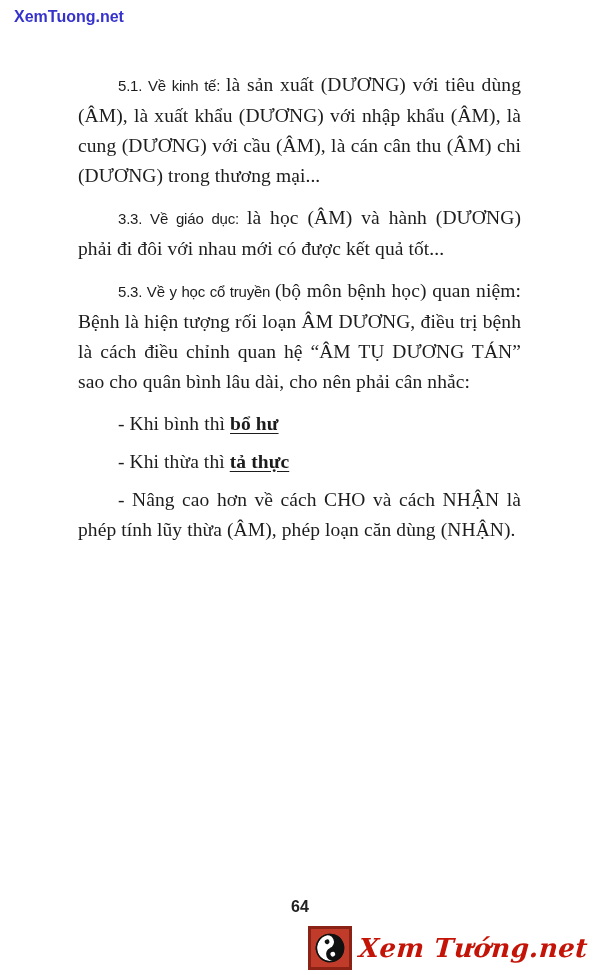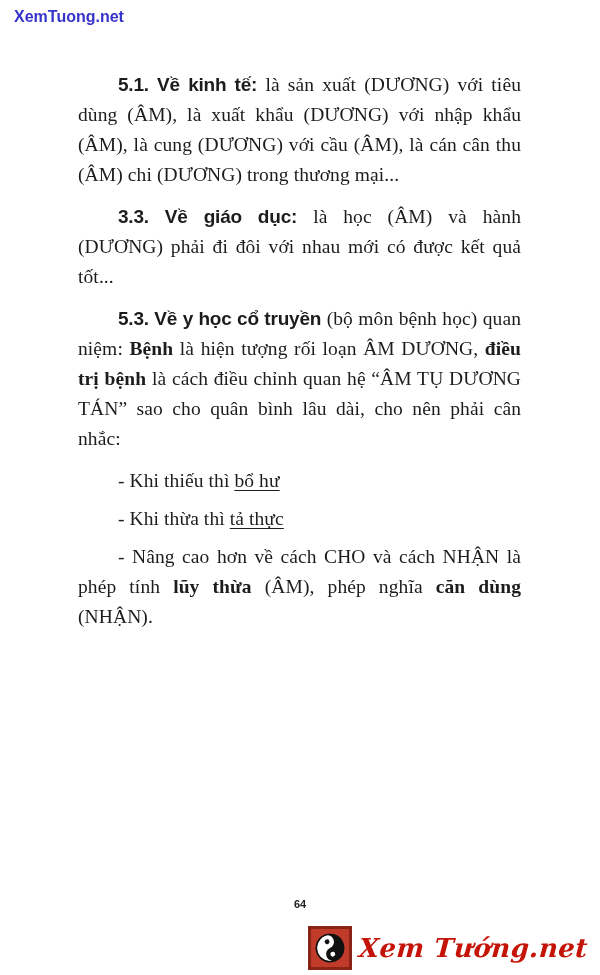--- a/index.html
+++ b/index.html
@@ -36,35 +36,35 @@
     text-align: justify;
     text-indent: 40px;
     letter-spacing: 0.1px;
   }
   .para.list {
     text-align: left;
     margin: 0 0 8px 0;
   }
   .seg-heading {
     font-family: "Liberation Sans", sans-serif;
-    font-weight: 700;
-    font-size: 19px;
+    font-weight: 400;
+    font-size: 15px;
     letter-spacing: -0.2px;
   }
-  .seg-bold { font-weight: 700; }
-  .seg-boldunderline { font-weight: 400; text-decoration: underline; text-underline-offset: 3px; }
+  .seg-bold { font-weight: 400; }
+  .seg-boldunderline { font-weight: 700; text-decoration: underline; text-underline-offset: 3px; }
   .pagenum {
     position: absolute;
     left: 0;
     right: 0;
     top: 898px;
     text-align: center;
     font-family: "Liberation Sans", sans-serif;
     font-weight: 700;
-    font-size: 11px;
+    font-size: 16px;
     color: #222;
   }
   .logo {
     position: absolute;
     right: 12px;
     bottom: 5px;
     display: flex;
     align-items: center;
     gap: 7px;
     cursor: pointer;
@@ -93,23 +93,23 @@
 <body>
 
 <div class="page">
 
   <a class="watermark">XemTuong.net</a>
 
   <main class="content">
       <p class="para body"><span class="seg-heading">5.1. Về kinh tế: </span><span class="seg-normal">là sản xuất (DƯƠNG) với tiêu dùng (ÂM), là xuất khẩu (DƯƠNG) với nhập khẩu (ÂM), là cung (DƯƠNG) với cầu (ÂM), là cán cân thu (ÂM) chi (DƯƠNG) trong thương mại...</span></p>
       <p class="para body"><span class="seg-heading">3.3. Về giáo dục: </span><span class="seg-normal">là học (ÂM) và hành (DƯƠNG) phải đi đôi với nhau mới có được kết quả tốt...</span></p>
       <p class="para body"><span class="seg-heading">5.3. Về y học cổ truyền </span><span class="seg-normal">(bộ môn bệnh học) quan niệm: </span><span class="seg-bold">Bệnh</span><span class="seg-normal"> là hiện tượng rối loạn ÂM DƯƠNG, </span><span class="seg-bold">điều trị bệnh</span><span class="seg-normal"> là cách điều chỉnh quan hệ “ÂM TỤ DƯƠNG TÁN” sao cho quân bình lâu dài, cho nên phải cân nhắc:</span></p>
-      <p class="para list"><span class="seg-normal">- Khi thiếu thì </span><span class="seg-boldunderline">bổ hư</span></p>
+      <p class="para list"><span class="seg-normal">- Khi bình thì </span><span class="seg-boldunderline">bổ hư</span></p>
       <p class="para list"><span class="seg-normal">- Khi thừa thì </span><span class="seg-boldunderline">tả thực</span></p>
-      <p class="para body"><span class="seg-normal">- Nâng cao hơn về cách CHO và cách NHẬN là phép tính </span><span class="seg-bold">lũy thừa</span><span class="seg-normal"> (ÂM), phép nghĩa </span><span class="seg-bold">căn dùng</span><span class="seg-normal"> (NHẬN).</span></p>
+      <p class="para body"><span class="seg-normal">- Nâng cao hơn về cách CHO và cách NHẬN là phép tính </span><span class="seg-bold">lũy thừa</span><span class="seg-normal"> (ÂM), phép loạn </span><span class="seg-bold">căn dùng</span><span class="seg-normal"> (NHẬN).</span></p>
     </main>
 
   <div class="pagenum">64</div>
 
   <div class="logo">
     <span class="logo-icon">
       <svg viewBox="0 0 100 100" xmlns="http://www.w3.org/2000/svg" aria-hidden="true">
         <g transform="rotate(-25 50 50)">
           <circle cx="50" cy="50" r="40" fill="#ffffff" stroke="#111111" stroke-width="4"></circle>
           <path d="M50,10 A40,40 0 0 1 50,90 Z" fill="#111111"></path>

